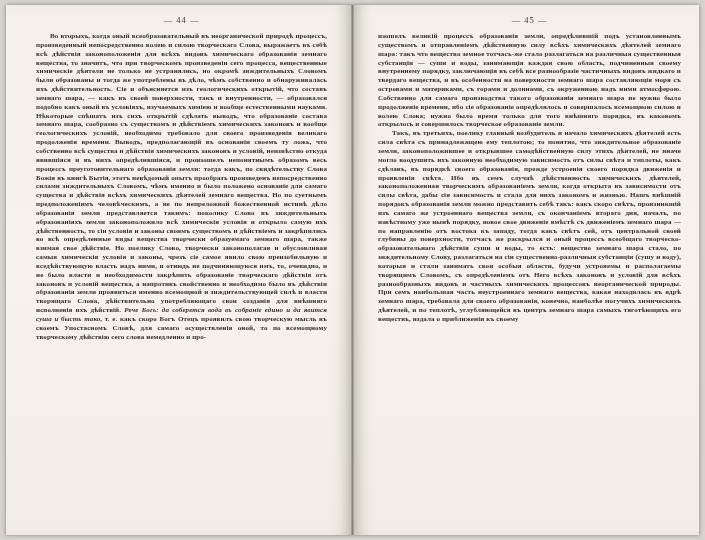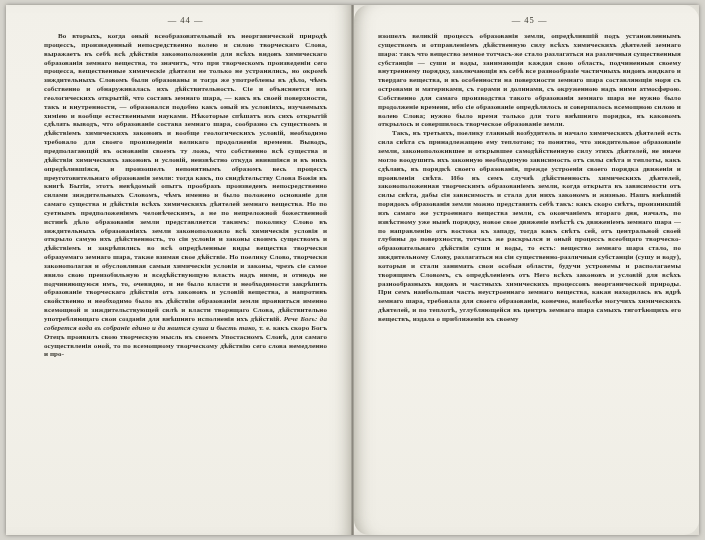--- a/index.html
+++ b/index.html
@@ -28,28 +28,27 @@
   }
   .page {
     flex: 1 1 50%;
     position: relative;
     box-sizing: border-box;
     padding: 10px 26px 12px 26px;
     background: linear-gradient(180deg, #f2f0e9 0%, #f5f3ec 50%, #efede5 100%);
   }
   .page-left {
     box-shadow: inset -14px 0 18px -14px rgba(90,85,70,.55);
-    padding-left: 38px;
+    padding-left: 30px;
     padding-right: 24px;
   }
   .page-right {
     box-shadow: inset 14px 0 18px -14px rgba(90,85,70,.55);
     padding-left: 24px;
     padding-right: 18px;
-    border-radius: 15px;
   }
   .gutter {
     width: 3px;
     background: linear-gradient(90deg, rgba(100,95,82,.45), rgba(70,66,56,.6), rgba(100,95,82,.45));
   }
   .page-number {
     text-align: center;
     font-size: 8.5px;
     letter-spacing: 1px;
     color: #3a382f;

